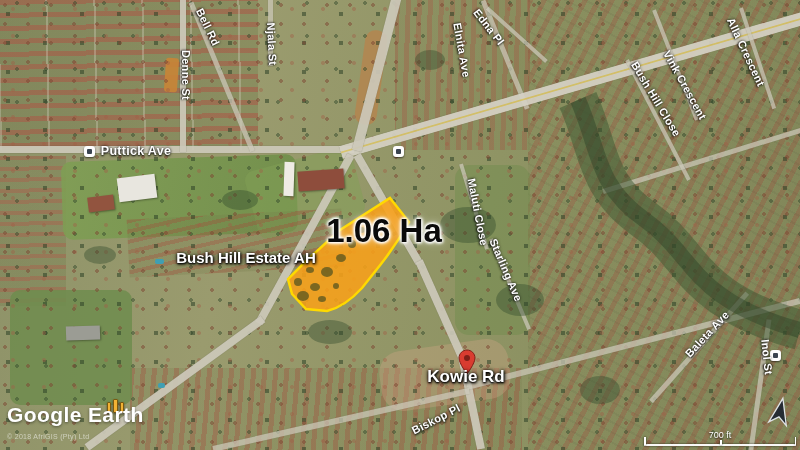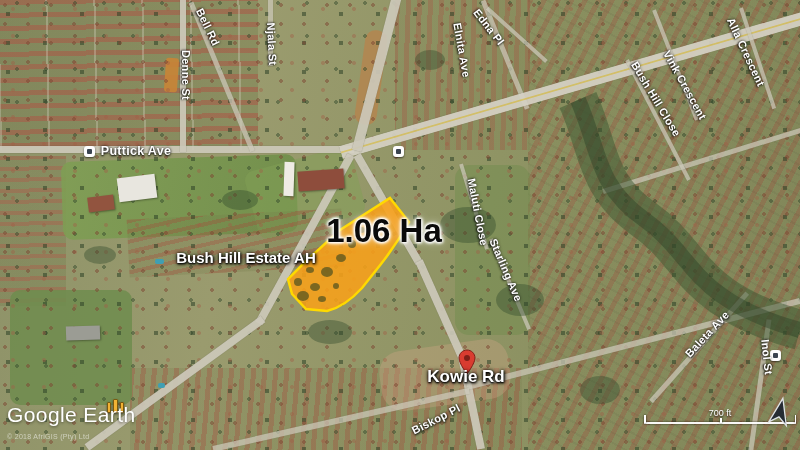--- a/index.html
+++ b/index.html
@@ -64,24 +64,24 @@
   
   .poi{position:absolute;width:11px;height:11px;background:#fdfdfd;border-radius:3px;
     box-shadow:0 1px 2px rgba(0,0,0,.6);display:flex;align-items:center;justify-content:center;}
   .poi span{width:5px;height:5px;background:#3a4450;border-radius:1px;display:block;}
   .traffic{position:absolute;width:17px;height:13px;display:flex;gap:2px;align-items:flex-end;
     filter:drop-shadow(0 1px 1px rgba(0,0,0,.5));}
   .traffic i{display:block;width:3.5px;background:#f2b234;border:1px solid #7a5a10;border-radius:1px;}
   .traffic i:nth-child(1){height:9px}.traffic i:nth-child(2){height:12px}.traffic i:nth-child(3){height:9px}
 
   
-  .watermark{position:absolute;left:7px;top:403px;font-size:21px;color:#fff;font-weight:400;letter-spacing:.4px;
+  .watermark{position:absolute;left:7px;top:403px;font-size:21px;color:#fff;font-weight:700;letter-spacing:.4px;
     text-shadow:0 1px 3px rgba(0,0,0,.5);}
   .attrib{position:absolute;left:7px;top:433px;font-size:7px;color:rgba(255,255,255,.55);letter-spacing:.3px;}
-  .scalebar{position:absolute;left:644px;top:410px;width:152px;height:16px;}
+  .scalebar{position:absolute;left:644px;top:432px;width:152px;height:16px;}
   .scalebar .line{position:absolute;left:0;right:0;top:12px;height:1.5px;background:#fff;opacity:.95;
     box-shadow:0 0 2px rgba(0,0,0,.8);}
   .scalebar .tick{position:absolute;width:1.5px;height:8px;top:5px;background:#fff;box-shadow:0 0 2px rgba(0,0,0,.8);}
   .scalebar .tick.mid{height:5px;top:8px;left:50%;}
   .scalebar .slabel{position:absolute;left:0;right:0;top:-2px;text-align:center;color:#fff;font-size:9px;
     text-shadow:0 1px 2px rgba(0,0,0,.9);}
   .compass{position:absolute;left:764px;top:396px;}
 </style>
 </head>
 <body>

